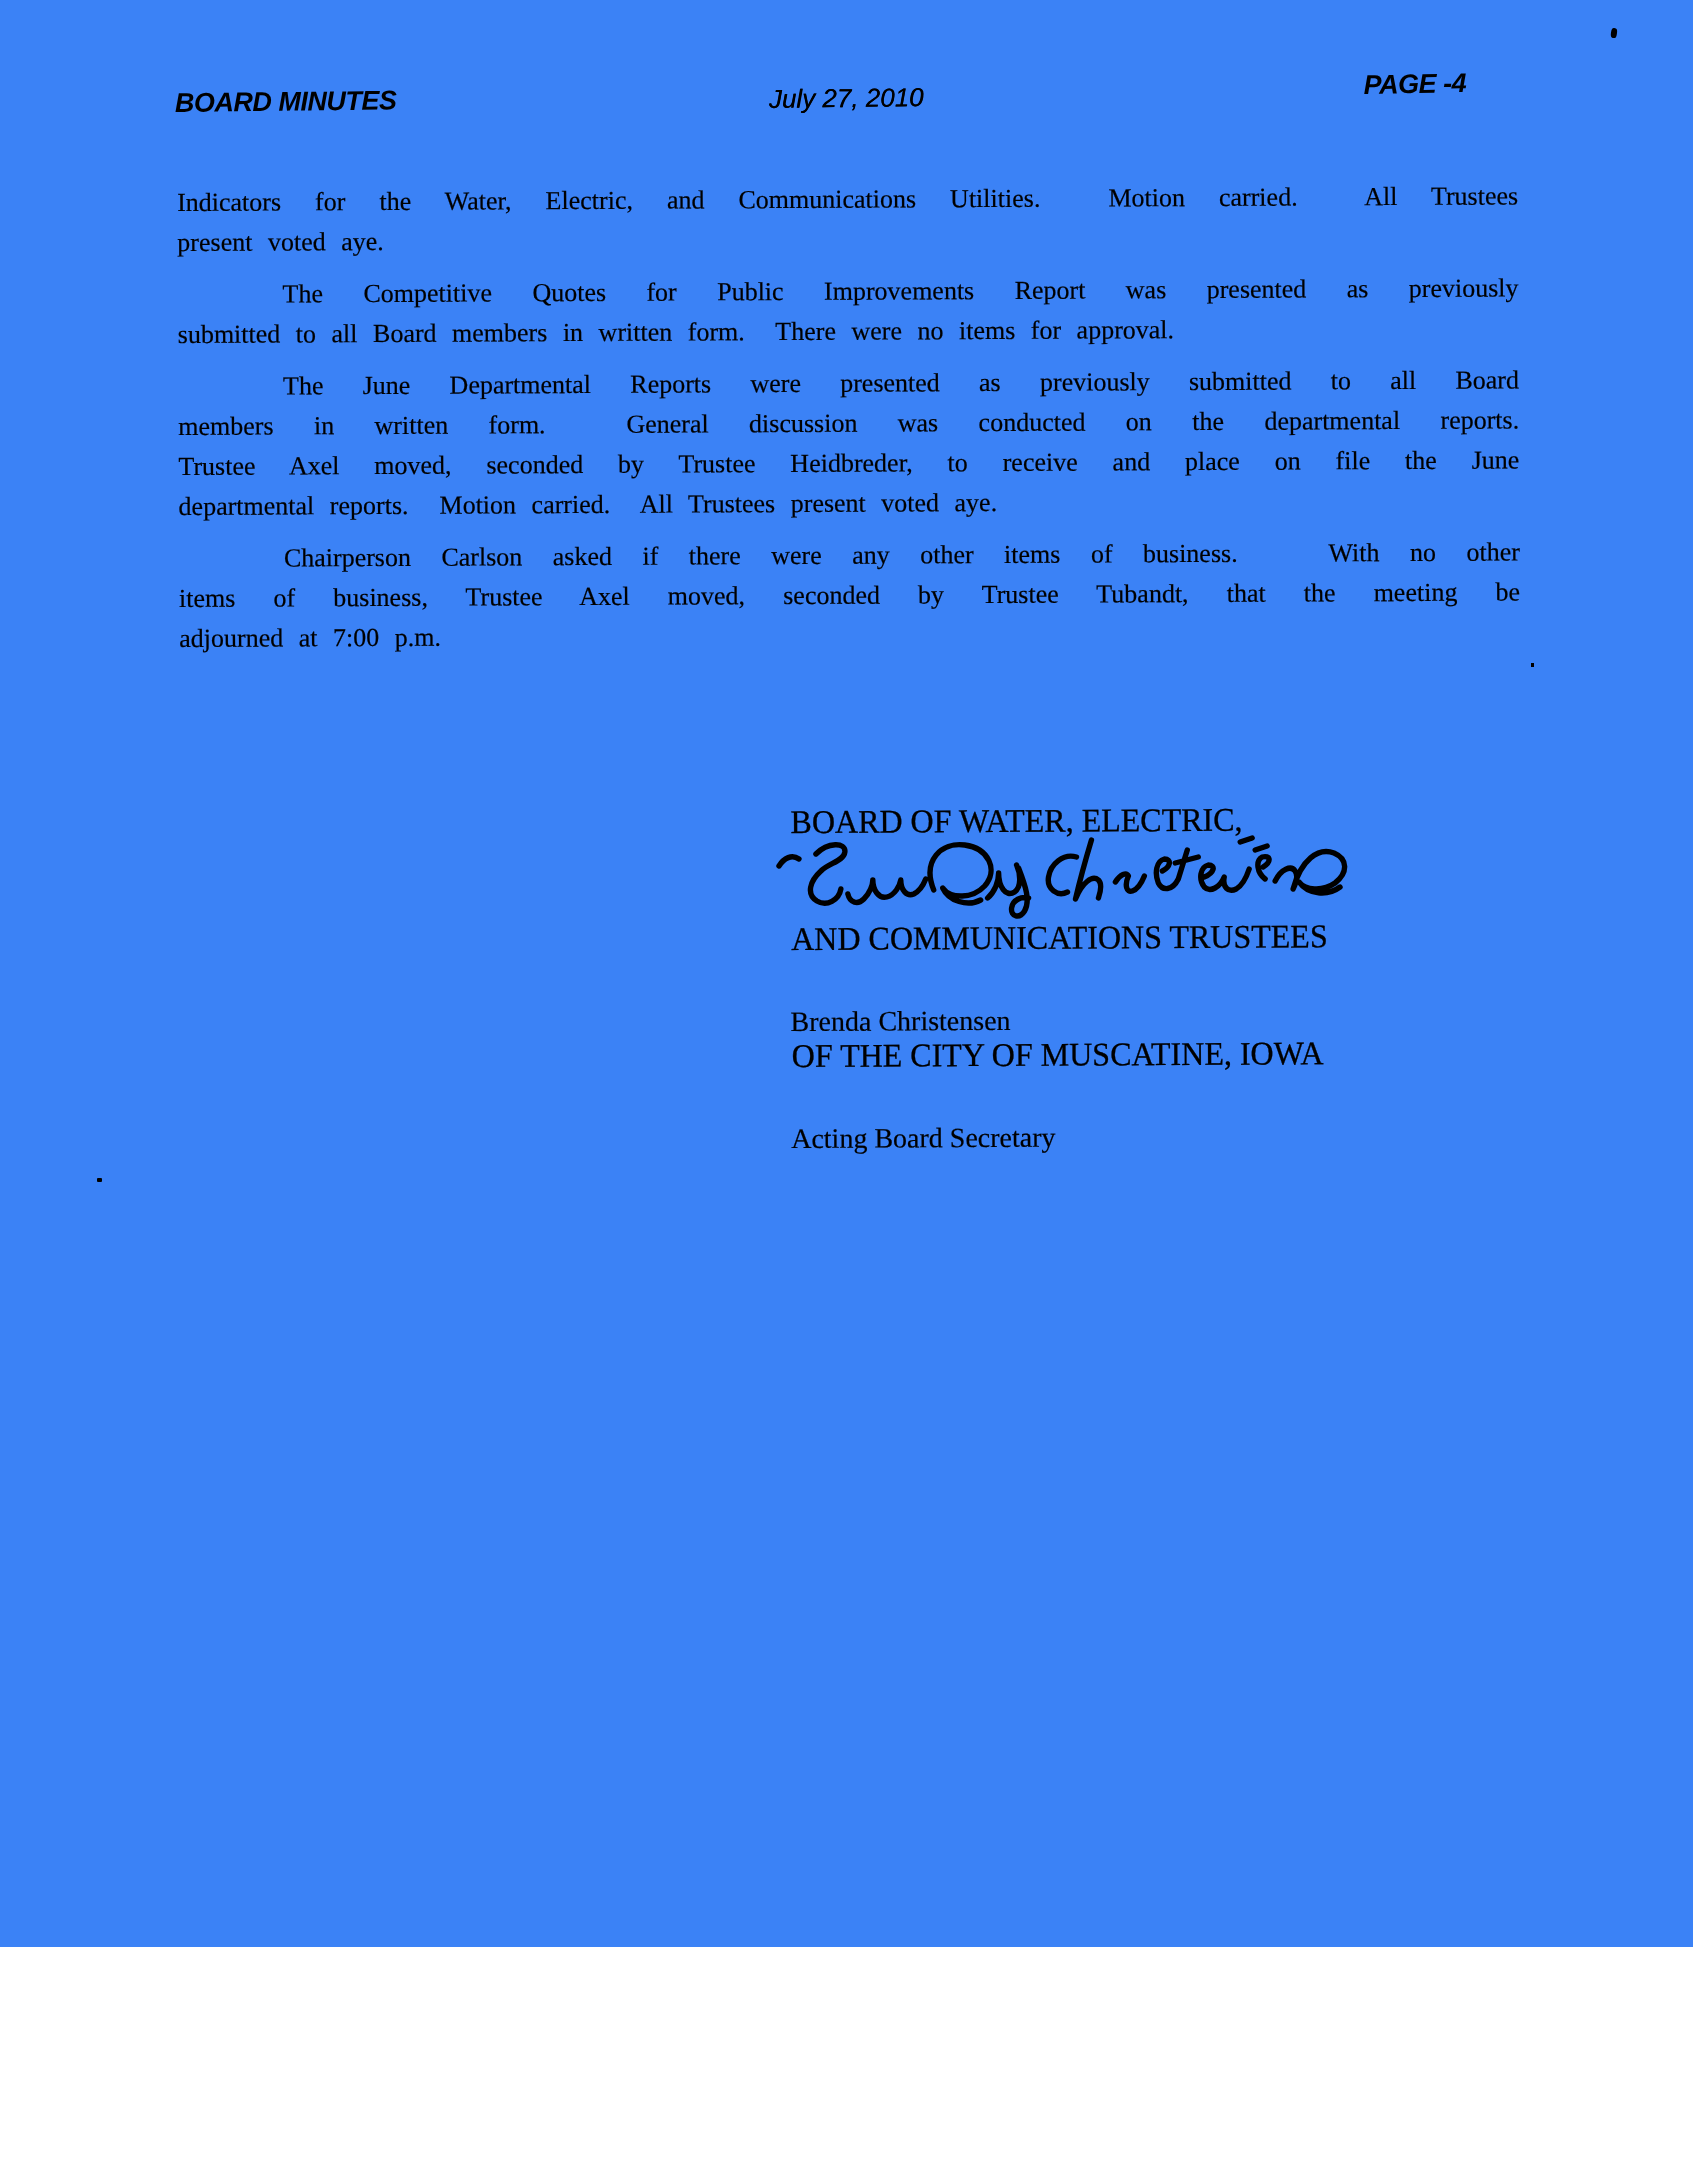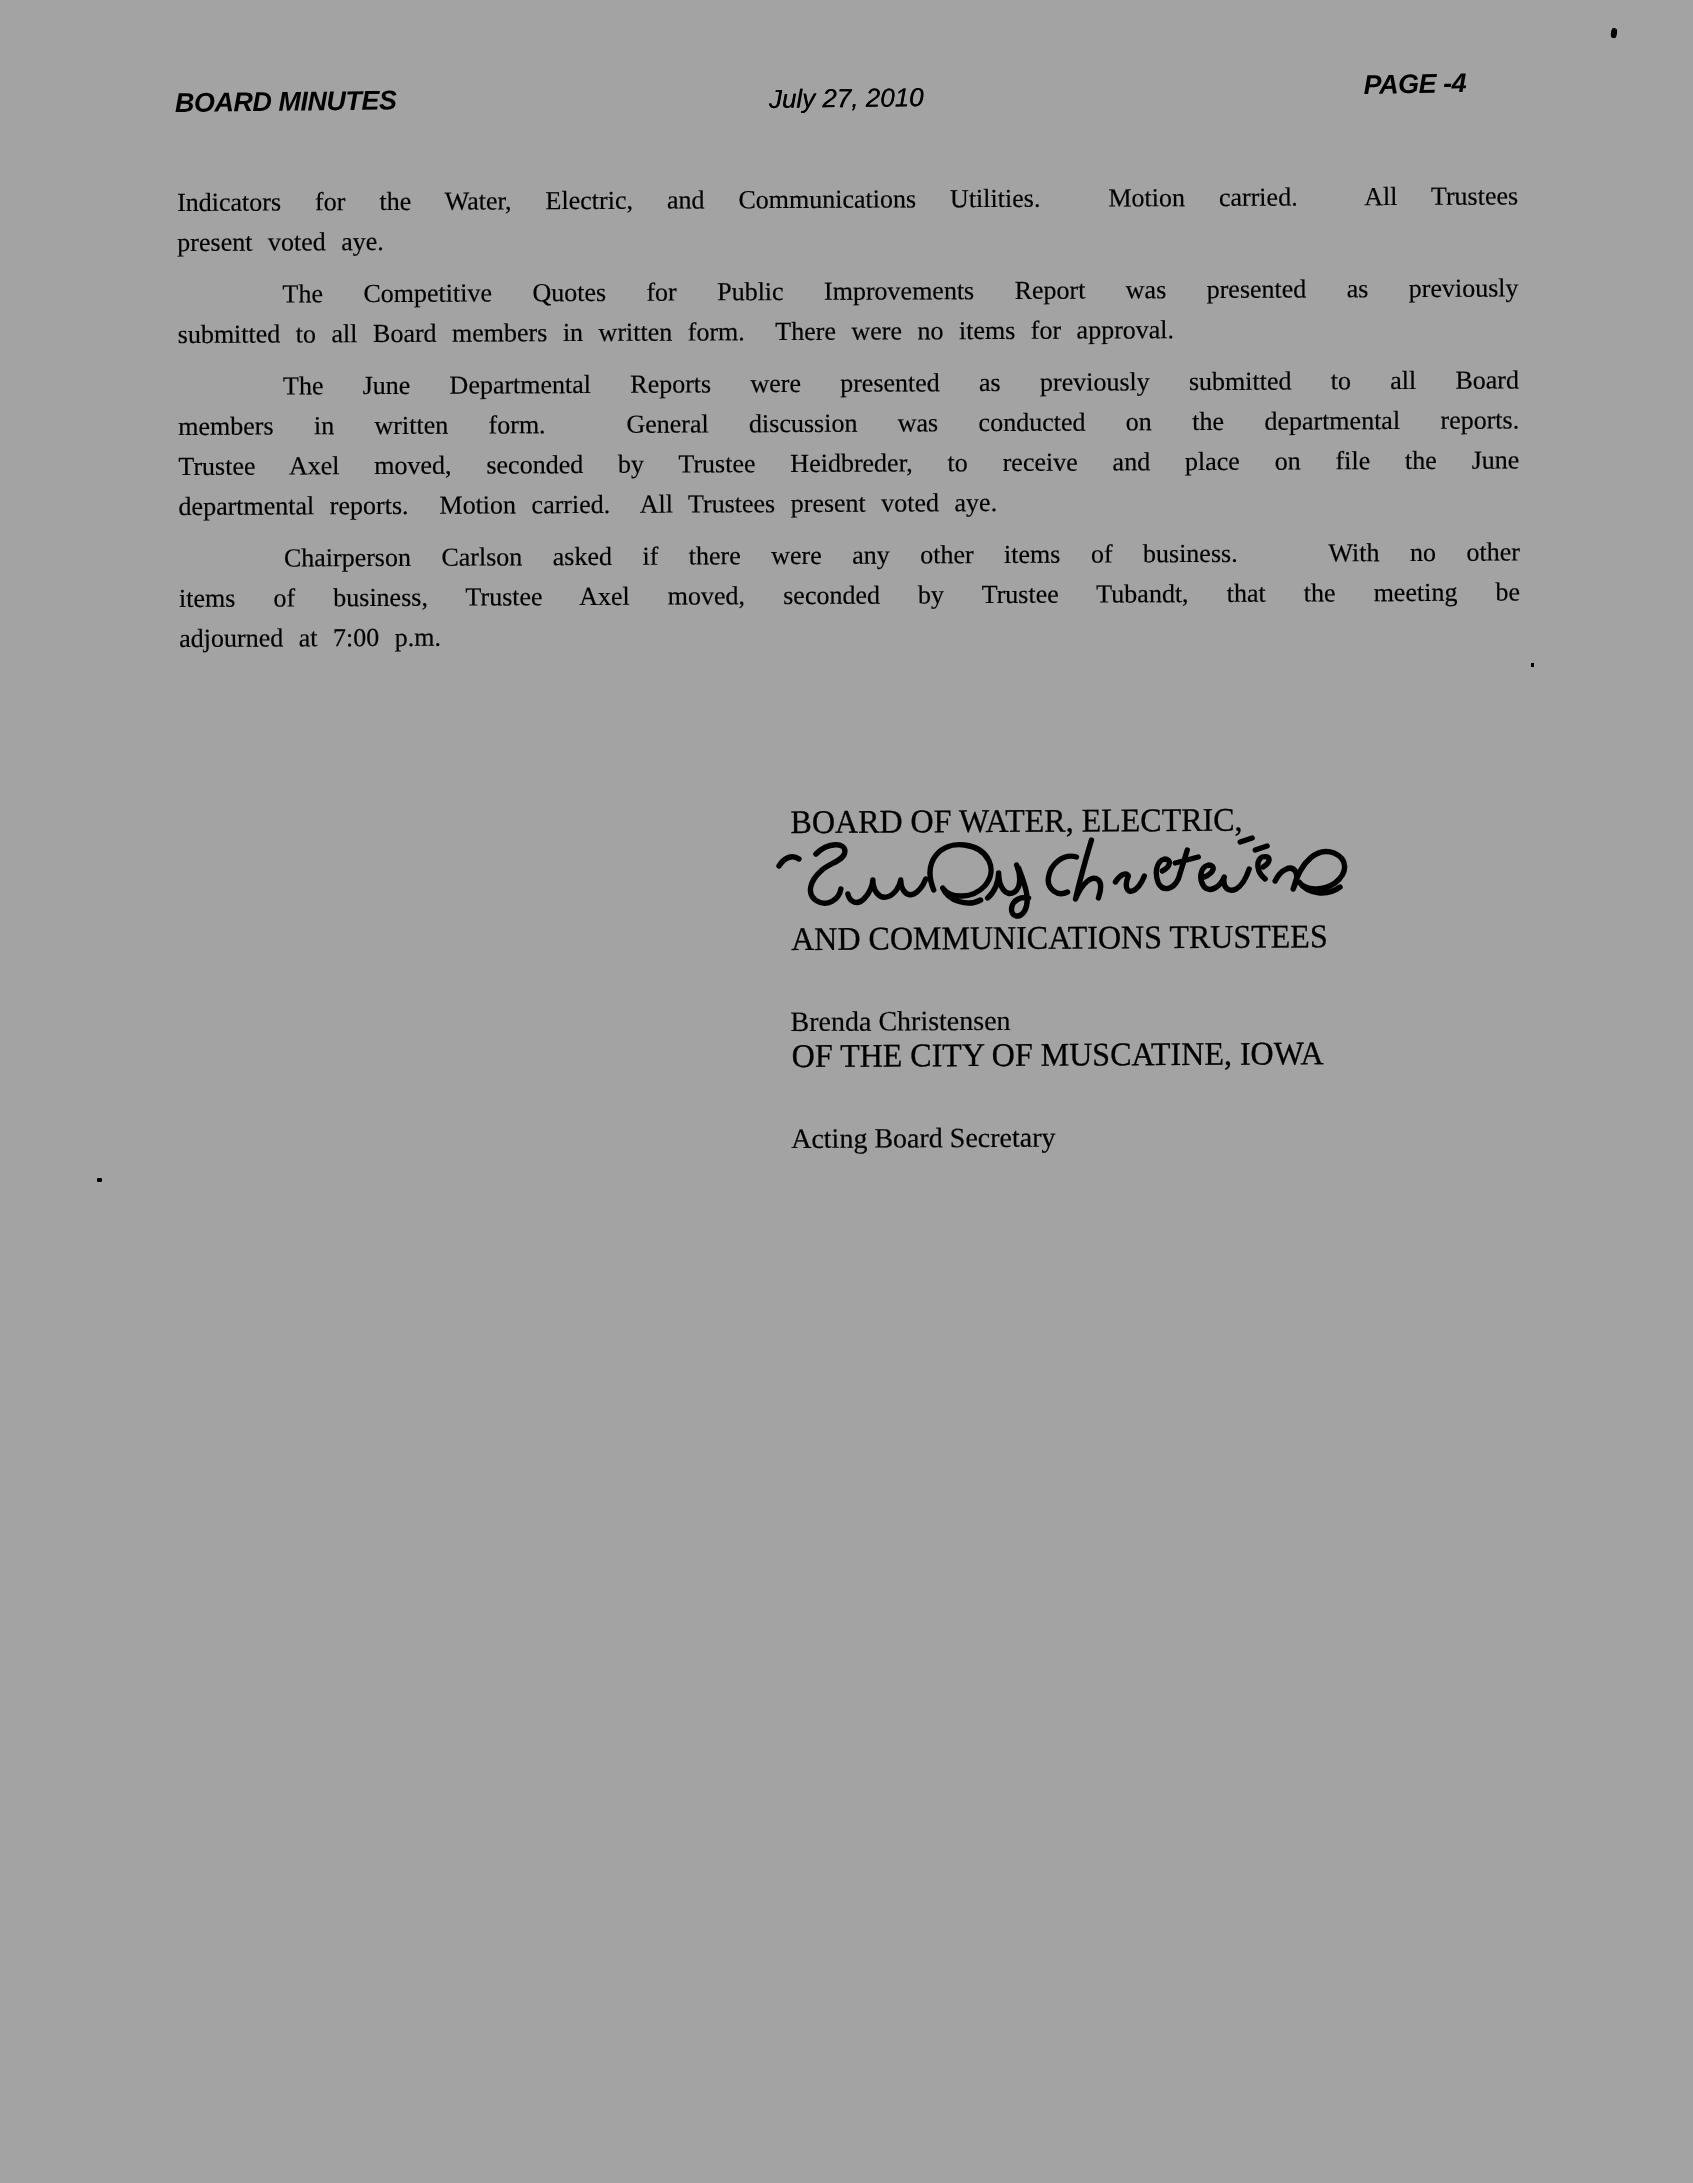--- a/index.html
+++ b/index.html
@@ -3,22 +3,22 @@
 <meta charset="utf-8">
 <style>
   html, body {
     margin: 0;
     padding: 0;
     background: #ffffff;
   }
   .page {
     position: relative;
     width: 1694px;
-    height: 2183px;
-    background: #a3a3a3;
+    height: 1947px;
+    background: #3b82f6;
     color: #000000;
     overflow: hidden;
   }
 
   
   .h-item {
     position: absolute;
     font-family: "Liberation Sans", sans-serif;
     font-style: italic;
     color: #000;

